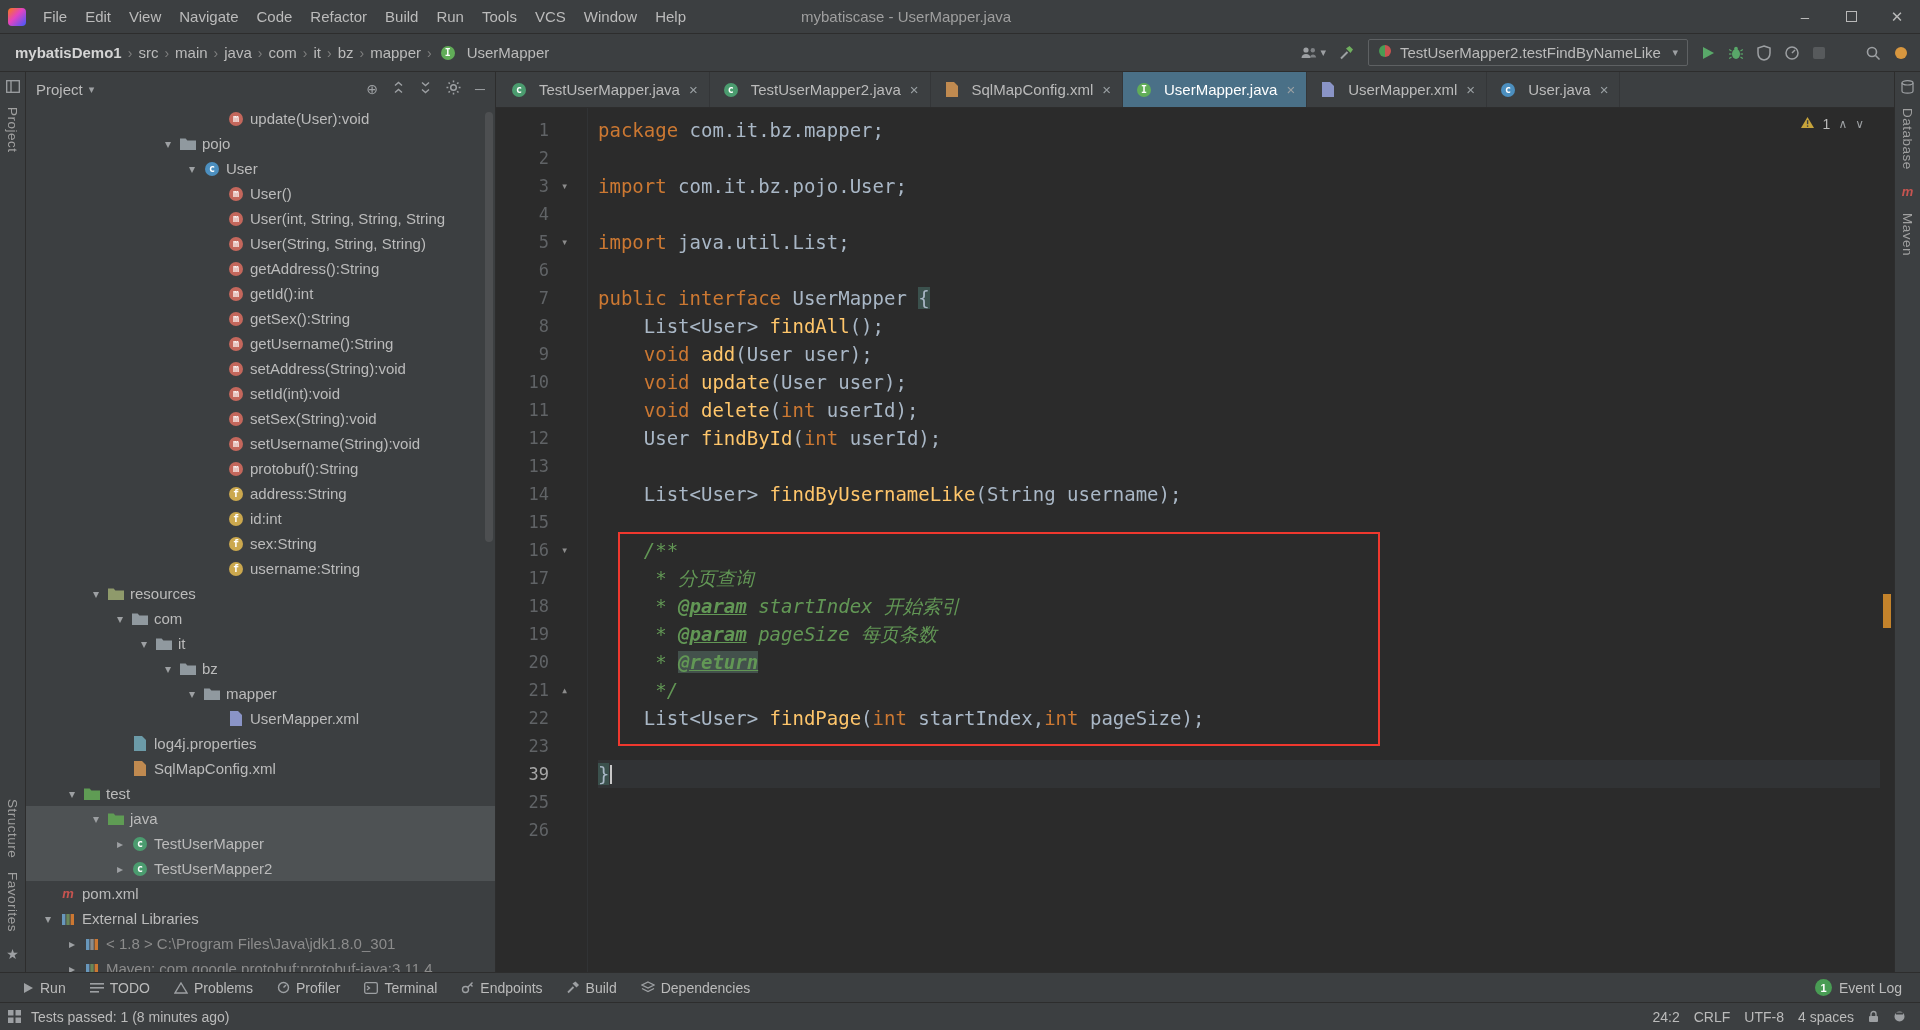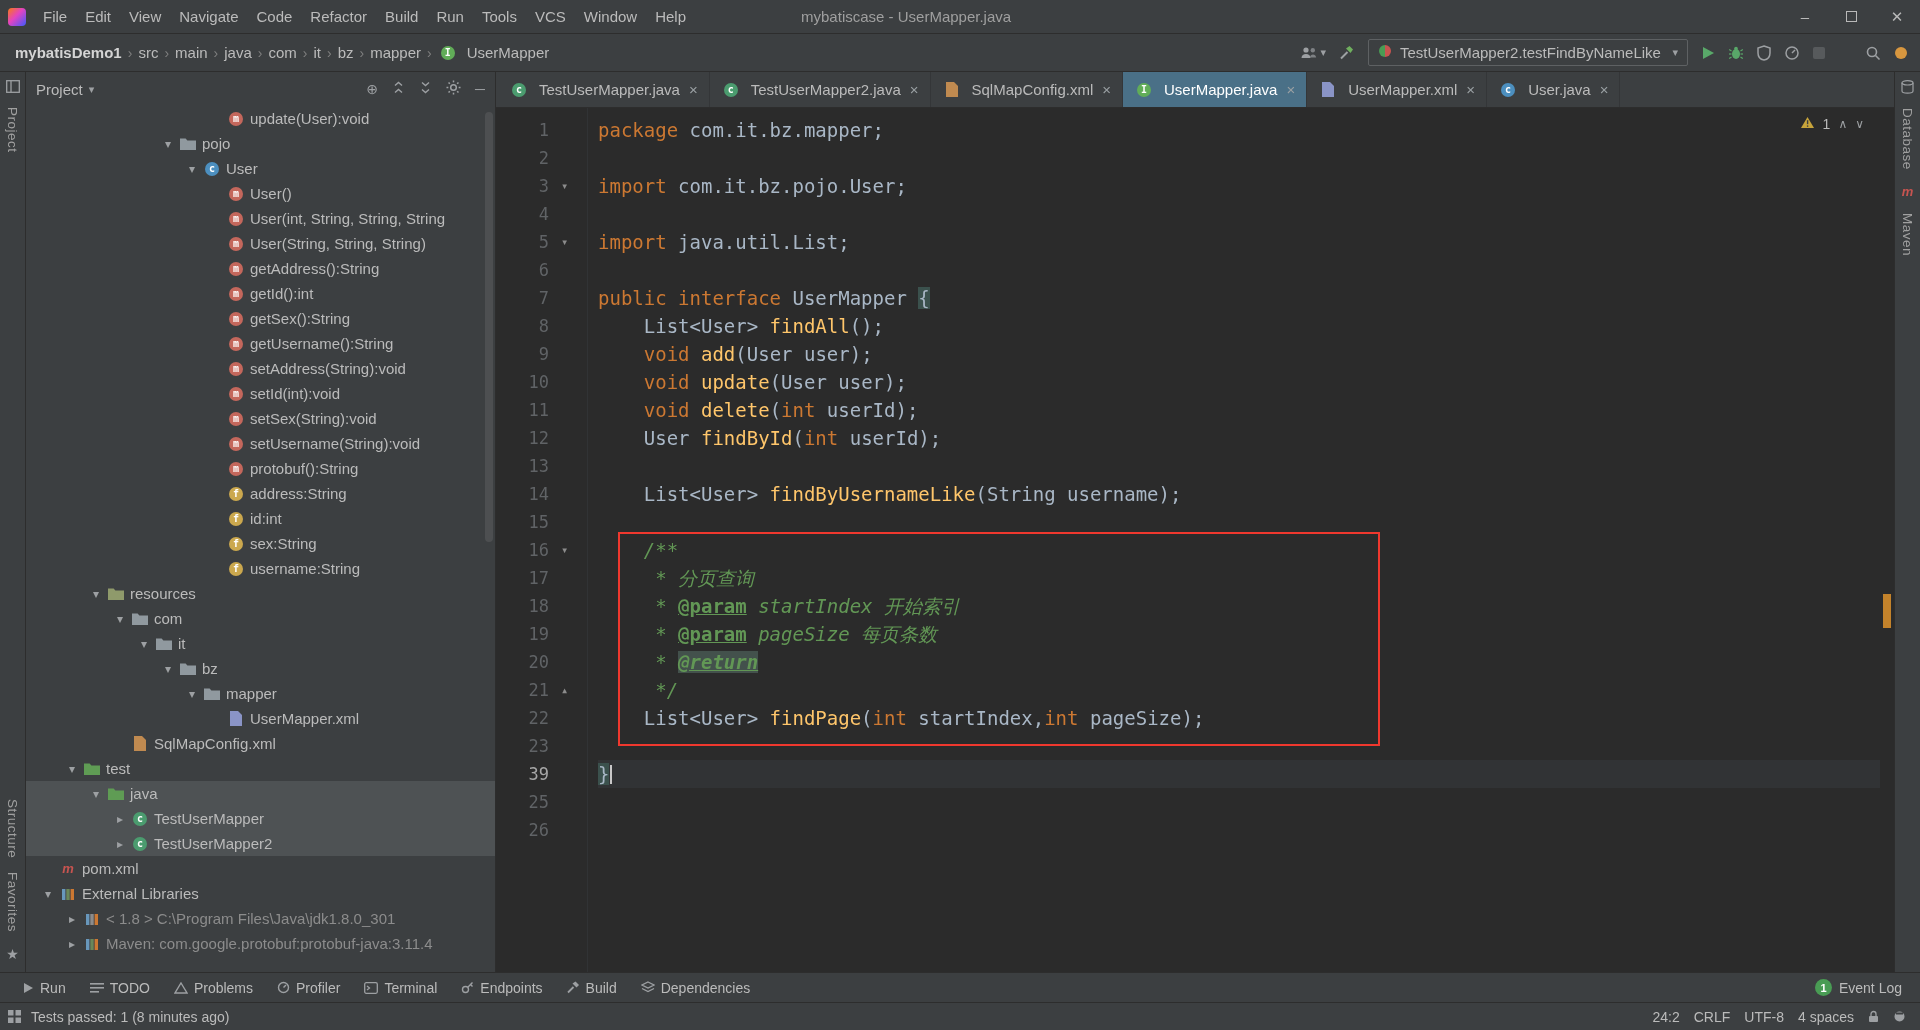--- a/index.html
+++ b/index.html
@@ -82,21 +82,21 @@
   .gnum .foldz{width:26px;color:#8c8c8c;font-size:12px;line-height:28px}
   .gnum.cur .num{color:#a7a7a7}
   .code{flex:1;padding:8px 0 0 10px;font:19px/28px "DejaVu Sans Mono",monospace;
     white-space:pre;overflow:hidden;position:relative;color:var(--code-text,#a9b7c6)}
   .cline{height:28px}
   .cline.curline{background:#313335}
   .kw{color:var(--keyword,#cc7832)}
   .pl{color:var(--code-text,#a9b7c6)}
   .fn{color:var(--function,#ffc66b)}
   .cm{color:var(--comment,#629755);font-style:italic}
-  .tg{color:var(--comment,#629755);font-weight:bold;text-decoration:underline}
+  .tg{color:var(--comment,#629755);font-style:italic;font-weight:bold;text-decoration:underline}
   .th{color:var(--comment,#629755);font-style:italic;font-weight:bold;text-decoration:underline;
     background:#43514c}
   .br{color:var(--code-text,#a9b7c6);background:#3b514d}
   .caretbar{display:inline-block;width:2px;height:19px;background:#c8c8c8;vertical-align:-3px;margin-left:1px}
   .annotation{position:absolute;left:122px;top:424px;width:762px;height:214px;
     border:2px solid var(--annotation,#f0382e);pointer-events:none;z-index:5}
   .inspect{position:absolute;top:8px;right:30px;display:flex;align-items:center;gap:8px;
     font-size:14px;color:#bbbbbb;z-index:6}
   .inspect .chev{color:#9da0a3;font-size:12px}
   .rstripe{width:14px;flex:none;position:relative;background:#2b2b2b}
@@ -512,20 +512,29 @@
               <svg width="12" height="15" viewBox="0 0 12 15">
                 <path d="M0 0h8l4 4v11H0z" fill="#8A94C6"></path>
               </svg>
             </span>
             <span class="tlabel">UserMapper.xml</span>
           </div>
           <div class="trow" style="padding-left: 84px;">
             <span class="arrow"></span>
             <span class="icon">
               <svg width="12" height="15" viewBox="0 0 12 15">
+                <path d="M0 0h8l4 4v11H0z" fill="#6C9BA8"></path>
+              </svg>
+            </span>
+            <span class="tlabel">log4j.properties</span>
+          </div>
+          <div class="trow" style="padding-left: 84px;">
+            <span class="arrow"></span>
+            <span class="icon">
+              <svg width="12" height="15" viewBox="0 0 12 15">
                 <path d="M0 0h8l4 4v11H0z" fill="#C08A50"></path>
               </svg>
             </span>
             <span class="tlabel">SqlMapConfig.xml</span>
           </div>
           <div class="trow" style="padding-left: 36px;">
             <span class="arrow">▾</span>
             <span class="icon">
               <svg width="16" height="13" viewBox="0 0 16 13">
                 <path d="M0 1.5h5.6l1.8 2H16V13H0z" fill="#5F9C54"></path>

